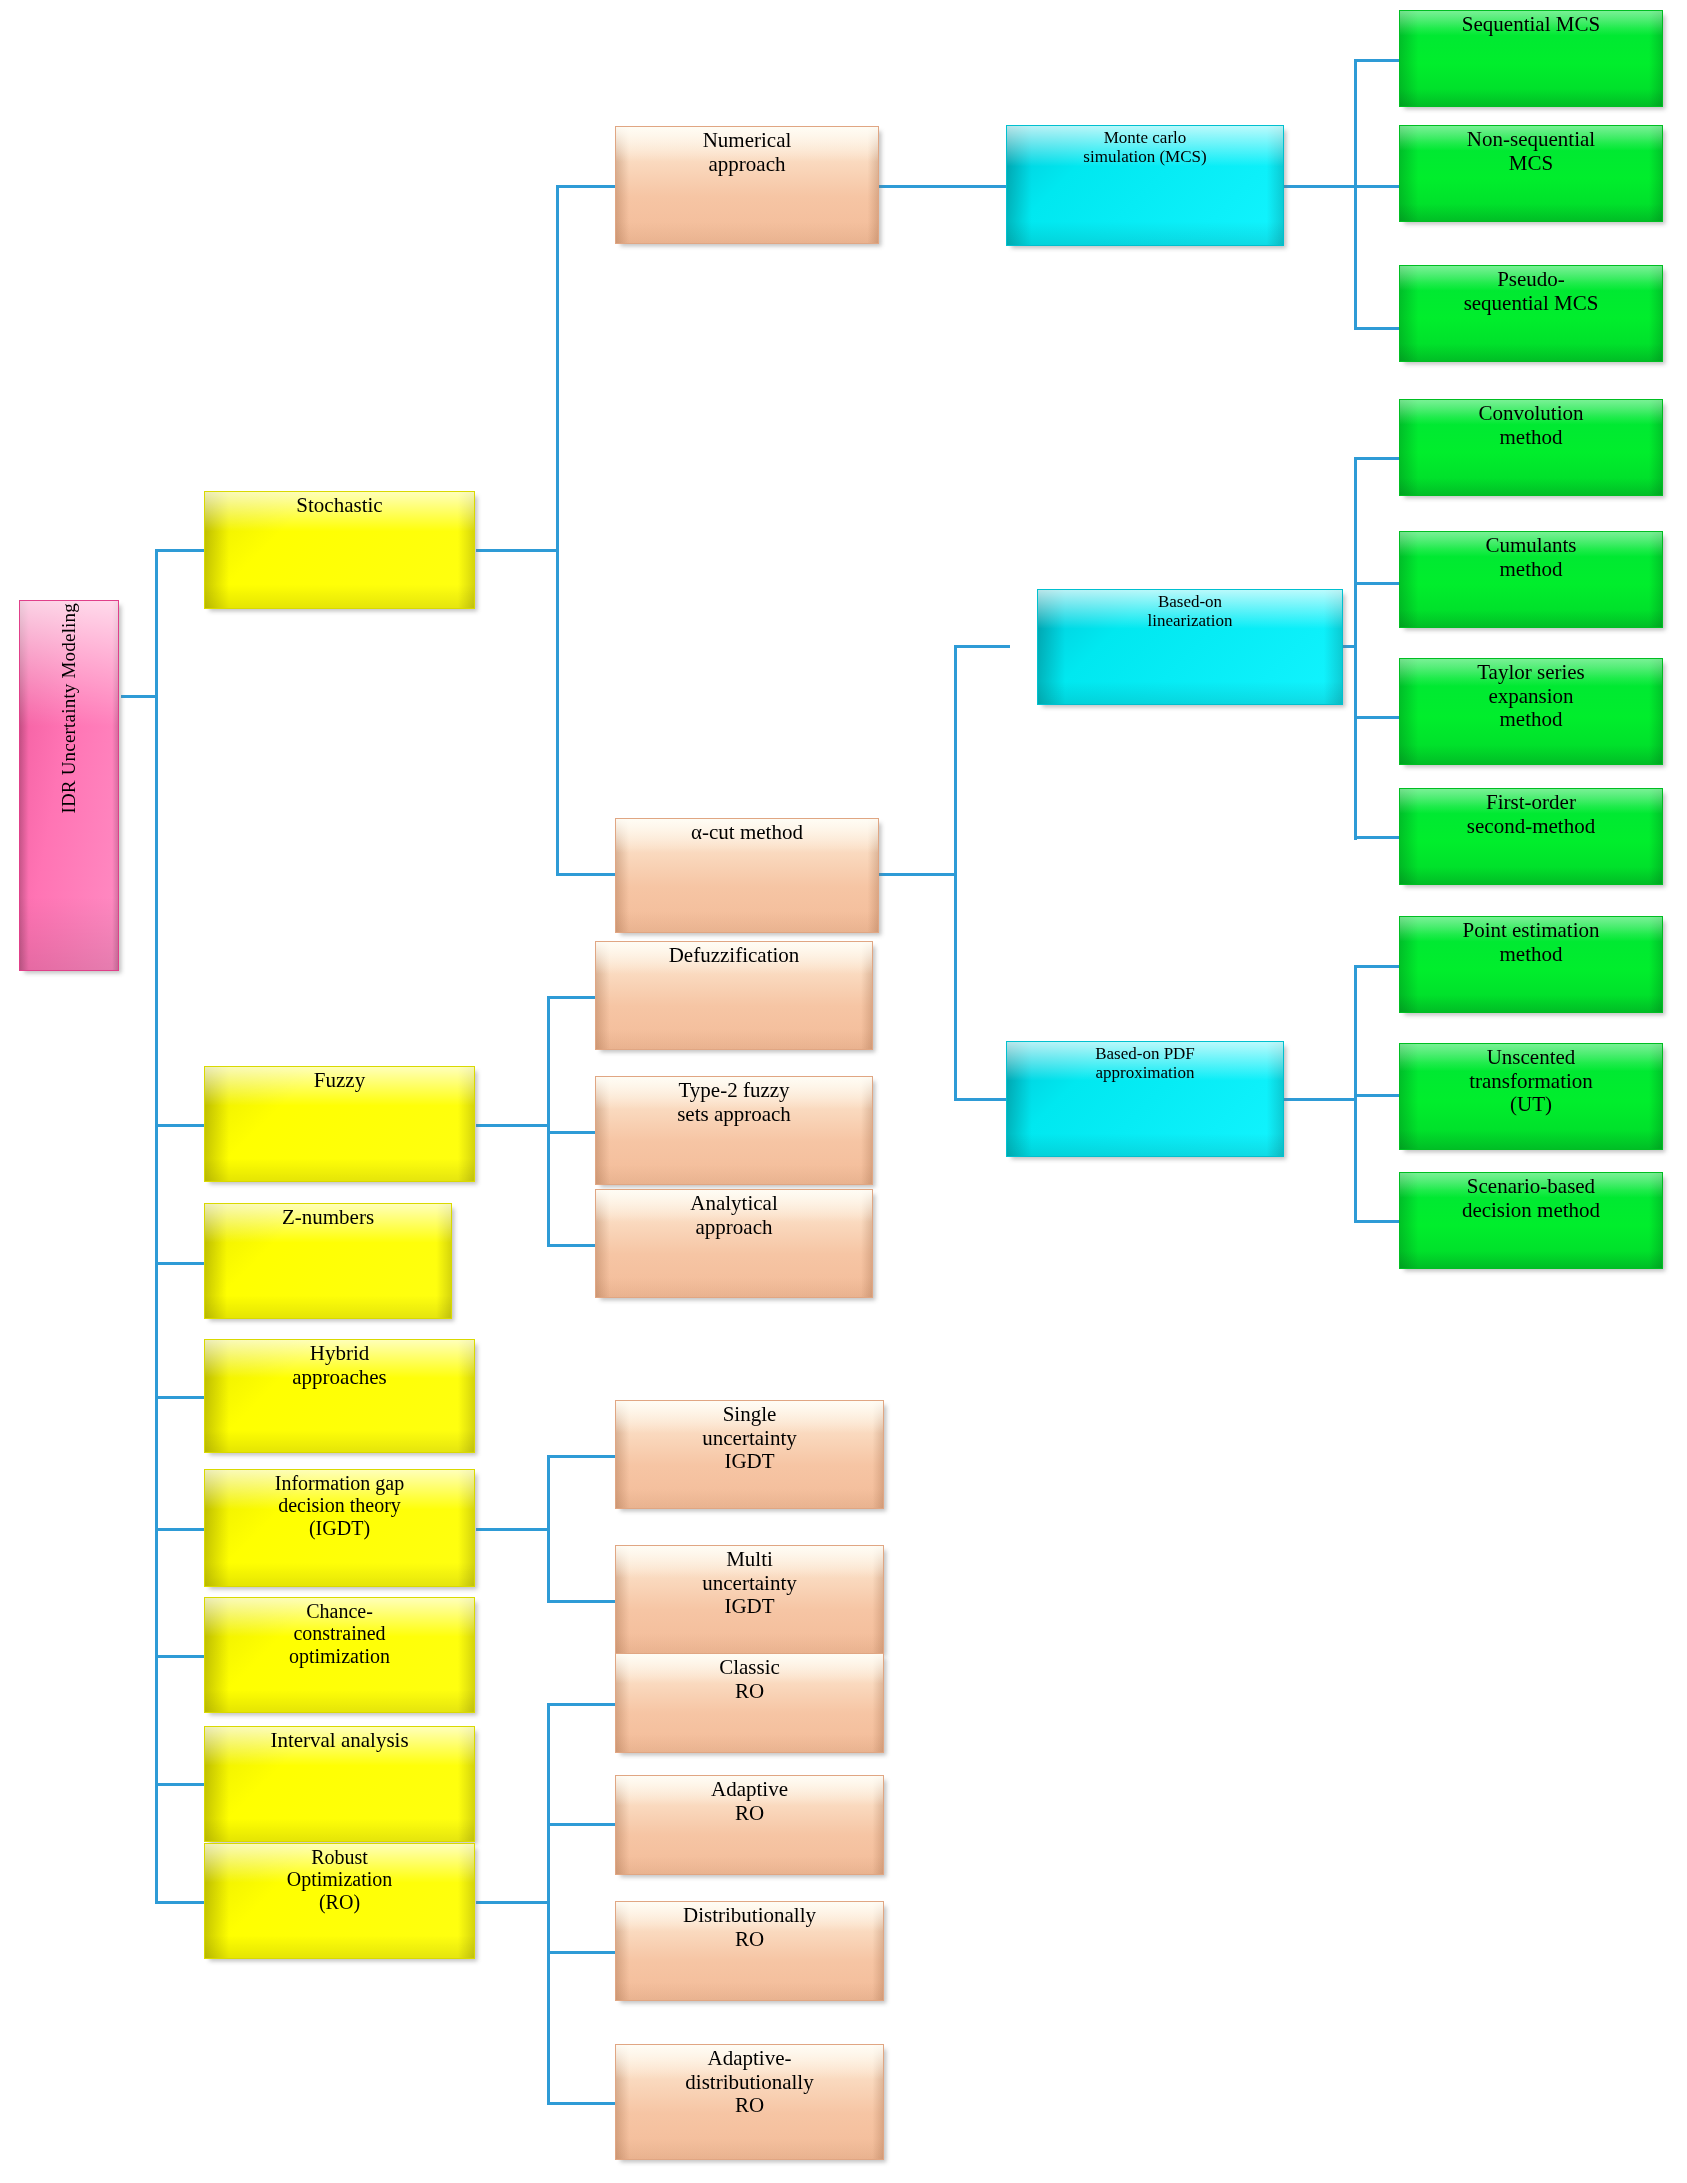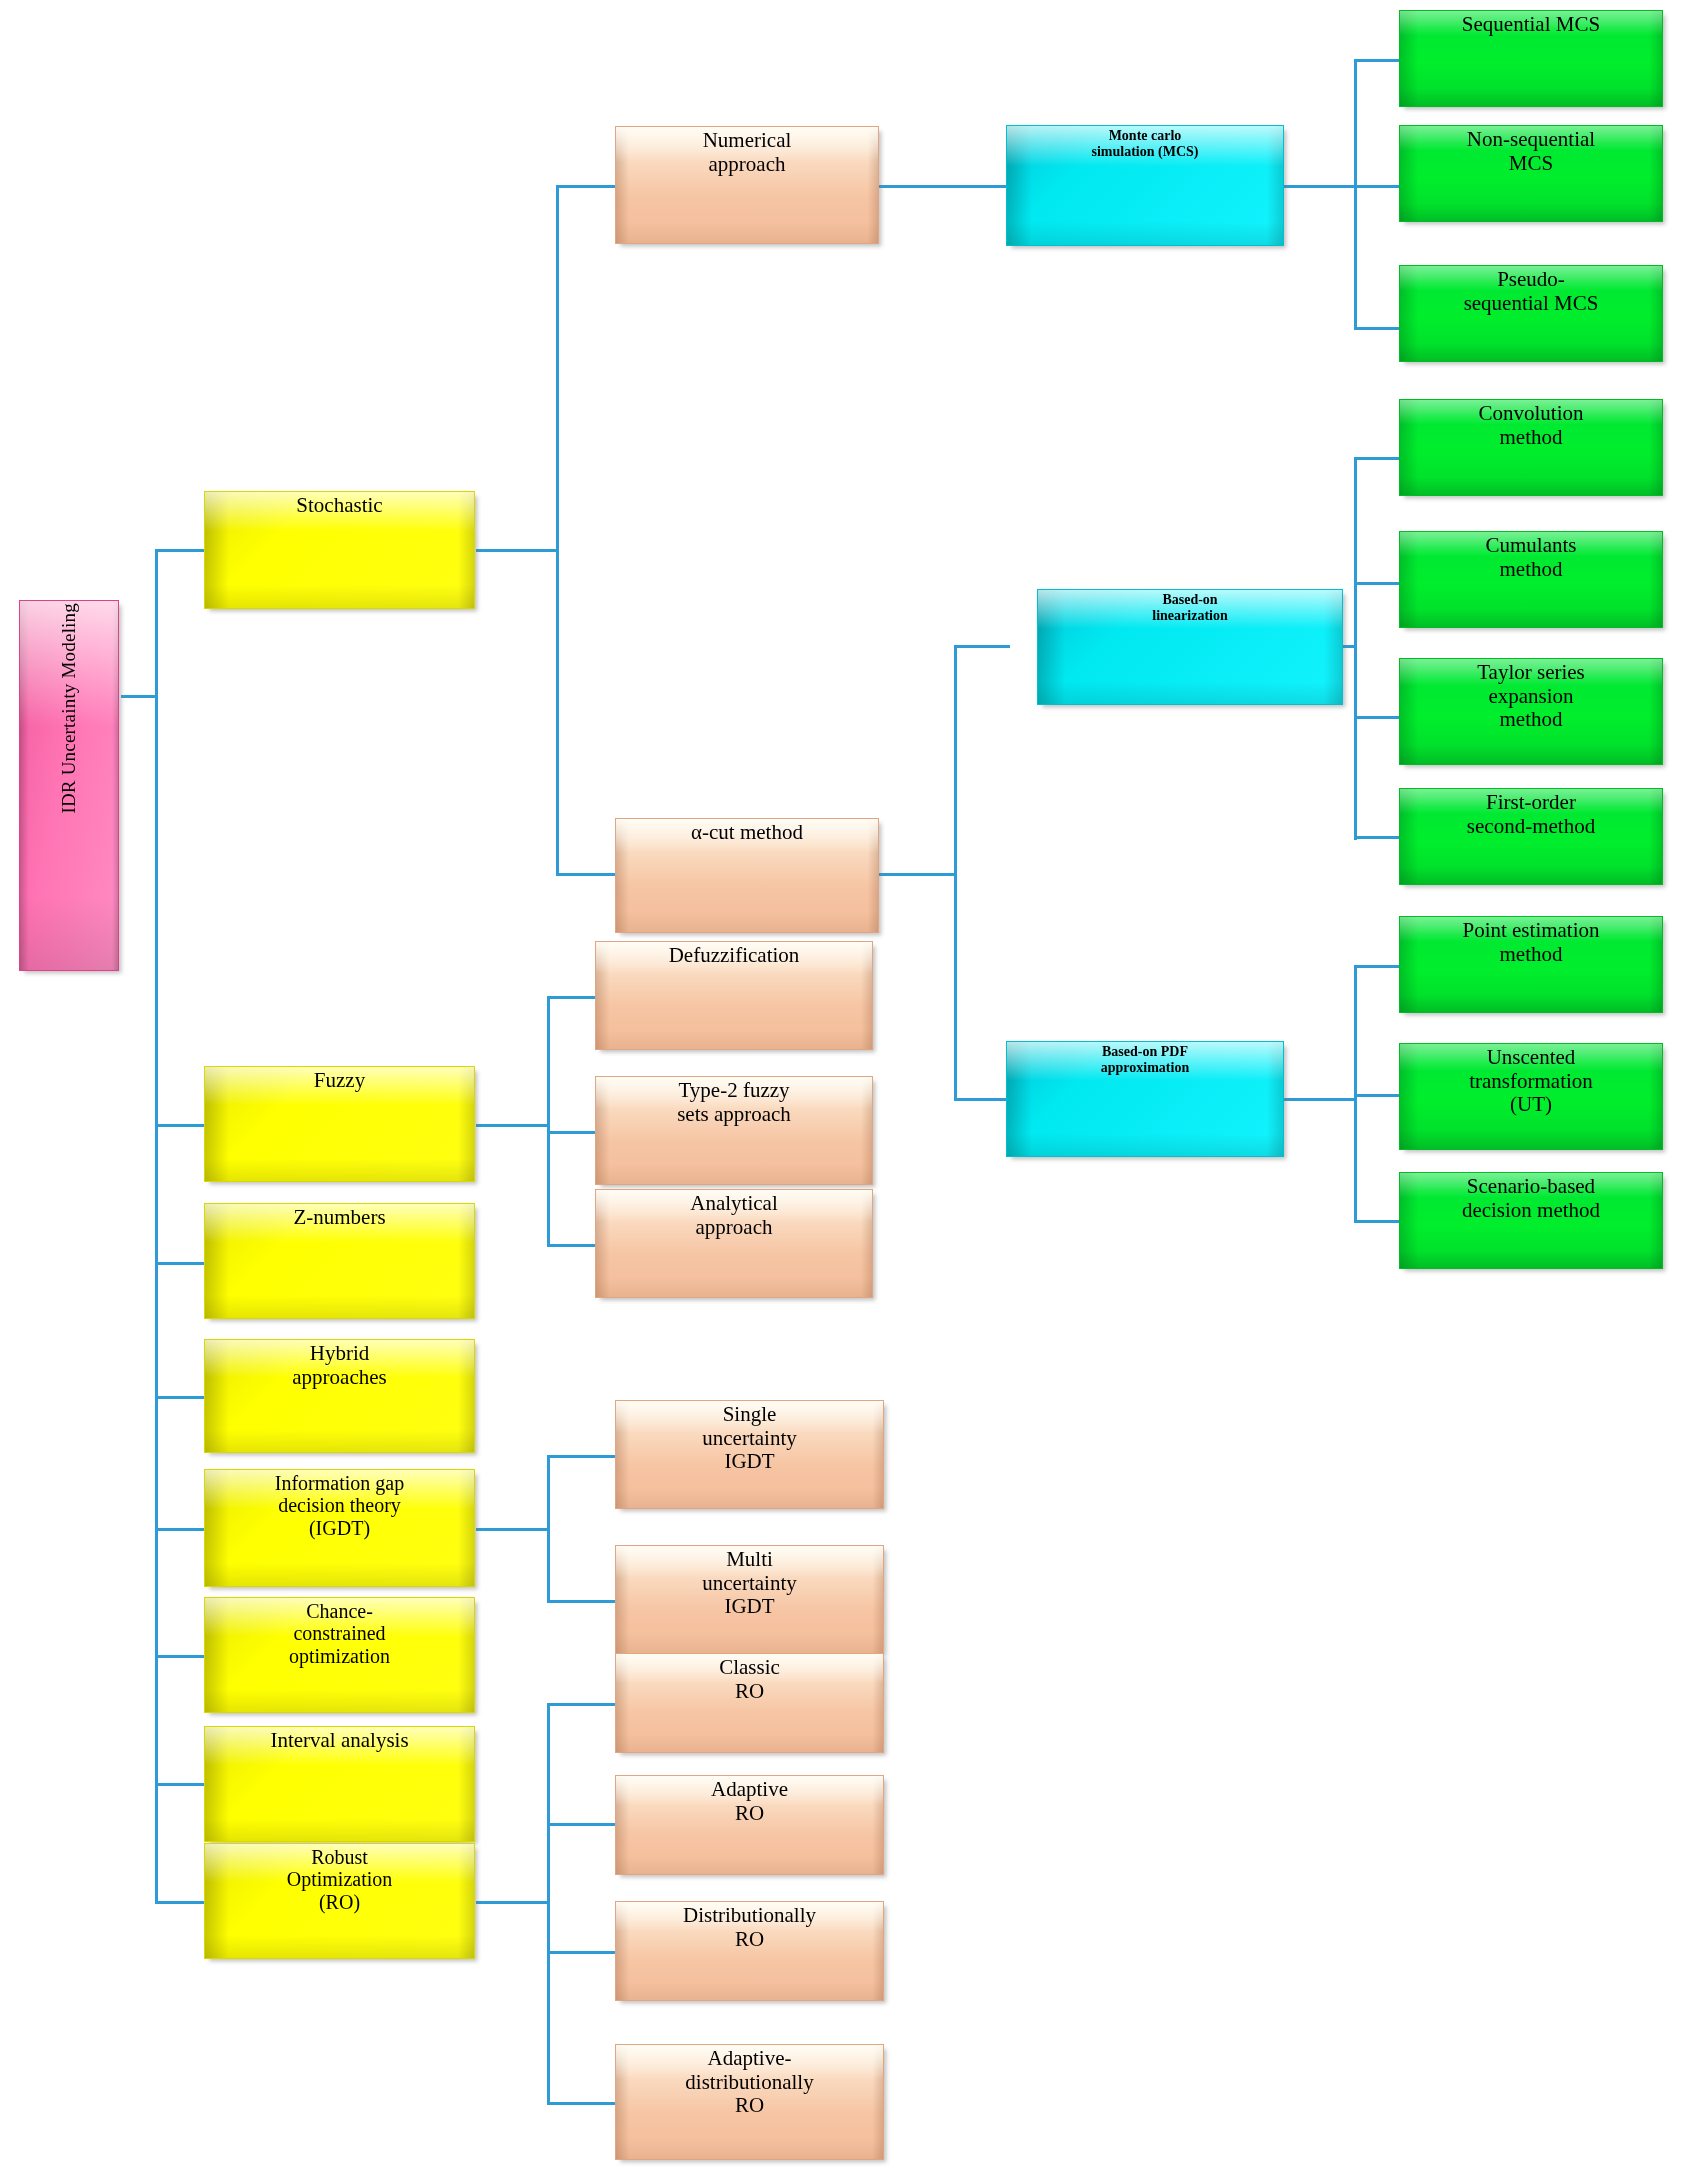--- a/index.html
+++ b/index.html
@@ -69,22 +69,21 @@
     background:
       linear-gradient(to bottom, rgba(255,253,246,.95) 0%, rgba(255,255,255,0) 30%),
       linear-gradient(to right,  rgba(140,85,50,.30) 0%, rgba(0,0,0,0) 5%),
       linear-gradient(to left,   rgba(140,85,50,.26) 0%, rgba(0,0,0,0) 4%),
       linear-gradient(to top,    rgba(160,110,75,.12) 0%, rgba(0,0,0,0) 18%);
   }
   
   .n-cyan{
     background:linear-gradient(135deg,#00C7D8 0%,#00E8F0 28%,#12F4FF 100%);
     border:0.5px solid #00C0CF;
-    font-size:14px;
-    font-weight:bold;
+    font-size:17px;
   }
   
   .n-green{
     background:linear-gradient(180deg,#22E055 0%,#00E833 18%,#00EE2C 55%,#00D92A 100%);
     border:0.5px solid #00BE22;
     font-size:21px;
   }
   .n-green::before{
     background:
       linear-gradient(to bottom, rgba(190,255,200,.55) 0%, rgba(255,255,255,0) 26%),
@@ -164,21 +163,21 @@
   </div>
 
   <div class="node n-yellow" style="left:204px; top:491px; width:271px; height:118px;">
     <span>Stochastic</span>
   </div>
 
   <div class="node n-yellow" style="left:204px; top:1066px; width:271px; height:116px;">
     <span>Fuzzy</span>
   </div>
 
-  <div class="node n-yellow" style="left:204px; top:1203px; width:271px; height:116px;">
+  <div class="node n-yellow" style="left:204px; top:1203px; width:248px; height:116px;">
     <span>Z-numbers</span>
   </div>
 
   <div class="node n-yellow" style="left:204px; top:1339px; width:271px; height:114px;">
     <span>
       <span>Hybrid</span><br>
       <span>approaches</span>
     </span>
   </div>
 

